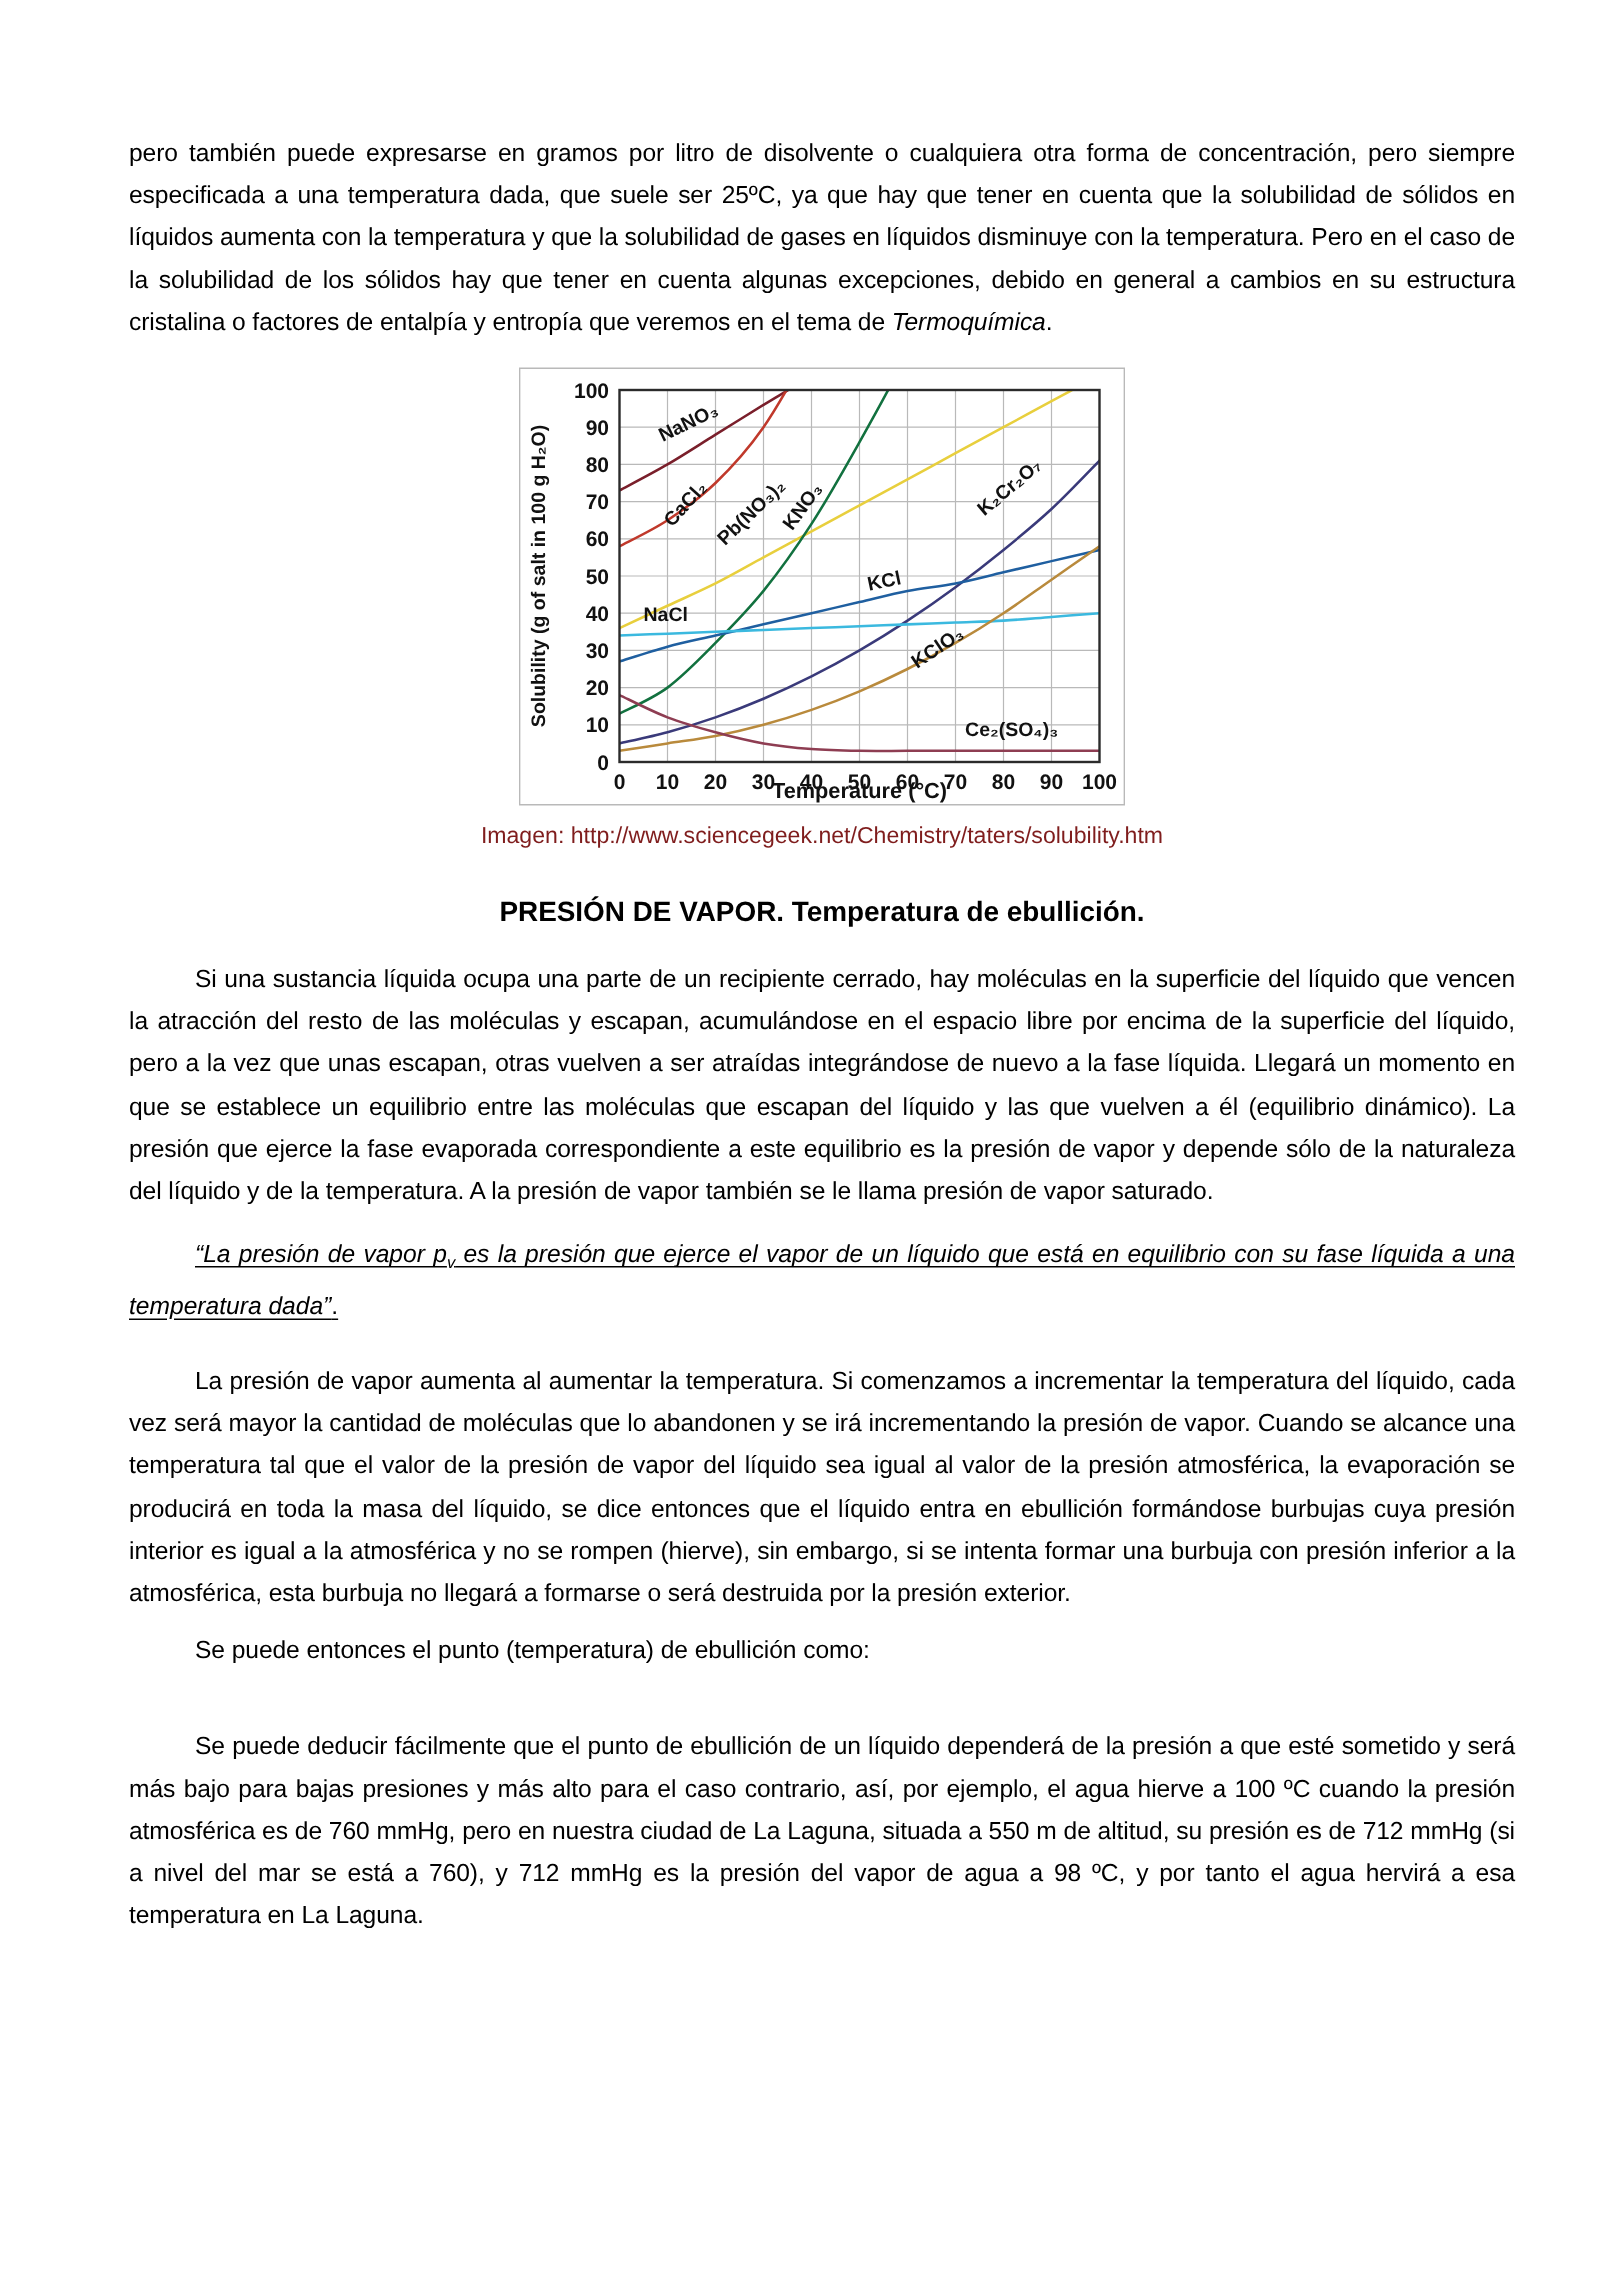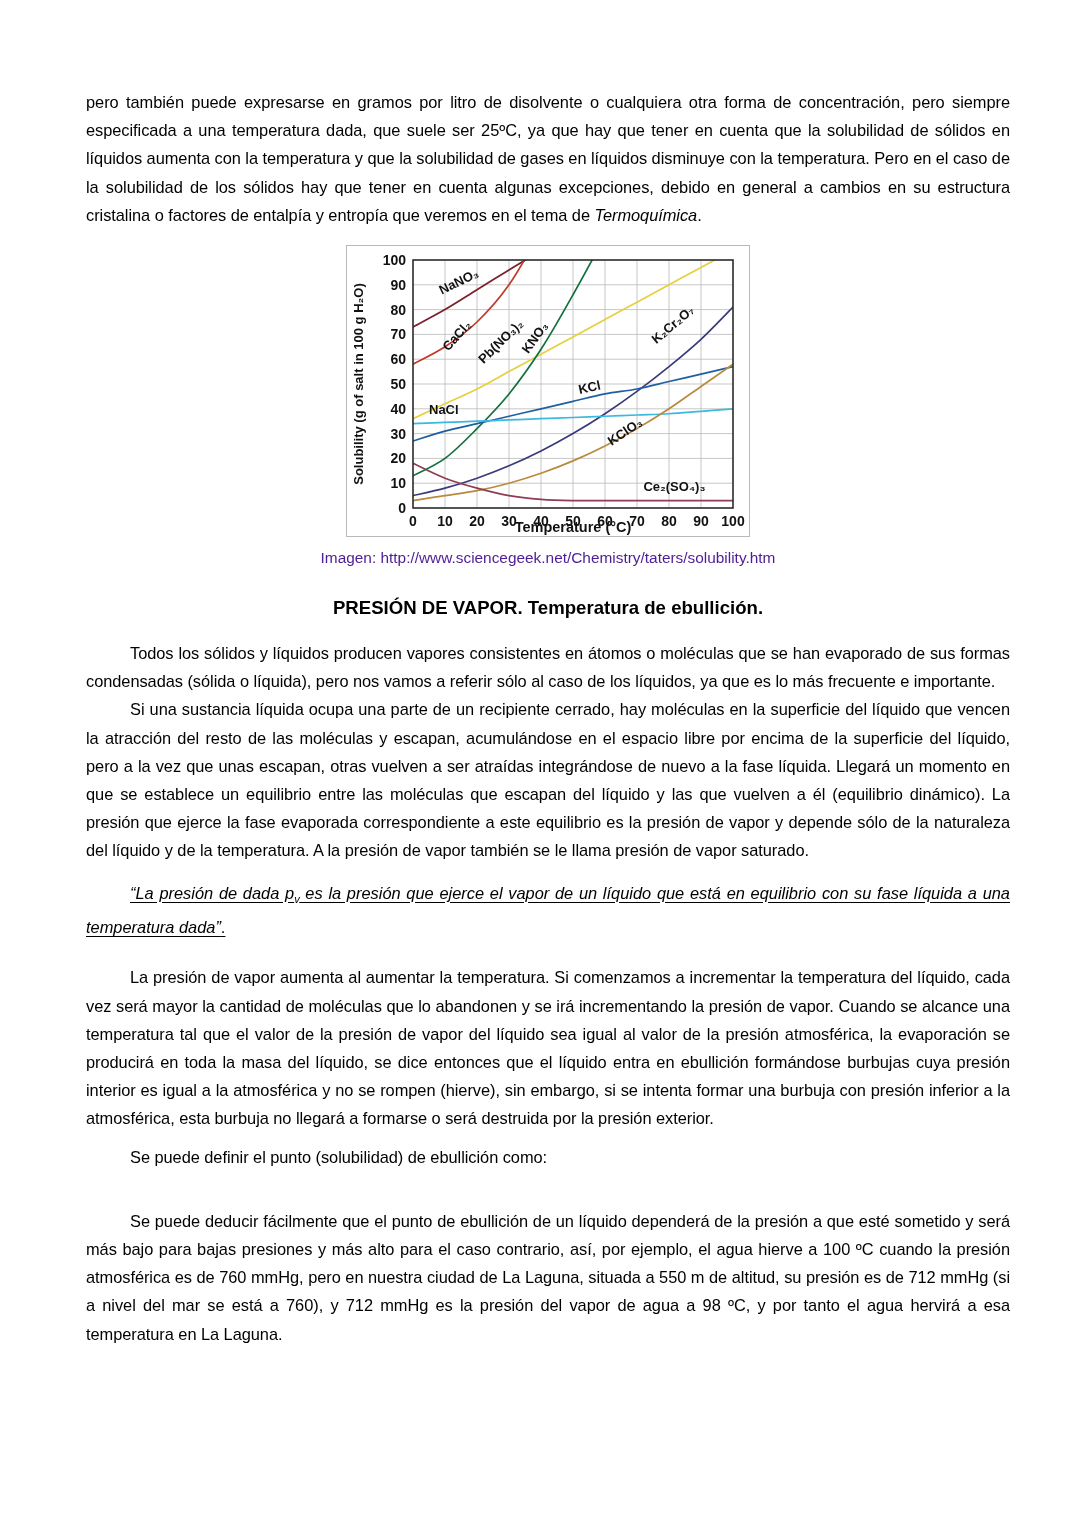--- a/index.html
+++ b/index.html
@@ -79,21 +79,21 @@
     height: 292px;
     background: #ffffff;
     border: 1px solid #b9b9b9;
     box-sizing: border-box;
   }
   .chart-svg { display: block; }
   .caption {
     margin-top: 10px;
     font-size: 15.4px;
     line-height: 22px;
-    color: #4c1d95;
+    color: #7f1d1d;
     text-align: center;
   }
 </style>
 </head>
 <body>
 
 <div class="page">
   <div class="body-col">
 
     <p class="para"><span>pero también puede expresarse en gramos por litro de disolvente o cualquiera otra forma de concentración, pero siempre especificada a una temperatura dada, que suele ser 25ºC,  ya que hay que tener en cuenta que la solubilidad de sólidos en líquidos aumenta con la temperatura y que la solubilidad de gases en líquidos disminuye con la temperatura. Pero en el caso de la solubilidad de los sólidos hay que tener en cuenta algunas excepciones, debido en general a cambios en su estructura cristalina o factores de entalpía y entropía que veremos en el tema de </span><i>Termoquímica</i><span>.</span></p>
@@ -184,35 +184,34 @@
       </div>
       <div class="caption">Imagen: http://www.sciencegeek.net/Chemistry/taters/solubility.htm</div>
     </div>
 
     <div class="spacer-26"></div>
 
     <p class="heading"><span>PRESIÓN DE VAPOR</span><span class="light">. Temperatura de ebullición.</span></p>
 
     <div class="spacer-18"></div>
 
-    <p class="para indent">Todos los sólidos y líquidos producen vapores consistentes en átomos o moléculas que se han evaporado de sus formas condensadas (sólida o líquida), pero nos vamos a referir sólo al caso de  los líquidos, ya que es lo más frecuente e importante.</p>
 
     <p class="para indent">Si una sustancia líquida ocupa una parte de un recipiente cerrado, hay moléculas en la superficie del líquido que vencen la atracción del resto de las moléculas y escapan, acumulándose en el espacio libre por encima de la superficie del líquido, pero a la vez que unas escapan, otras vuelven a ser atraídas integrándose de nuevo a la fase líquida. Llegará un momento en que se establece un equilibrio entre las moléculas que escapan del líquido y las que vuelven a él (equilibrio dinámico). La presión que ejerce la fase evaporada correspondiente a este equilibrio es la presión de vapor y depende sólo de la naturaleza del líquido y de la temperatura. A la presión de vapor también se le llama presión de vapor saturado.</p>
 
     <div class="spacer-14"></div>
 
-    <p class="quote quote-wrap"><span>“La presión de dada p</span><sub>v</sub><span> es la presión que ejerce el vapor de un líquido que está en equilibrio con su fase líquida a una temperatura dada”</span><span class="nound">.</span></p>
+    <p class="quote quote-wrap"><span>“La presión de vapor p</span><sub>v</sub><span> es la presión que ejerce el vapor de un líquido que está en equilibrio con su fase líquida a una temperatura dada”</span><span class="nound">.</span></p>
 
     <div class="spacer-22"></div>
 
     <p class="para indent">La presión de vapor aumenta al aumentar la temperatura. Si comenzamos a incrementar la temperatura del líquido, cada vez será mayor la cantidad de moléculas que lo abandonen y se irá incrementando la presión de vapor. Cuando se alcance una temperatura tal que el valor de la presión de vapor del líquido sea igual al valor de la presión atmosférica, la evaporación se producirá en toda la masa del líquido, se dice entonces que el líquido entra en ebullición formándose burbujas cuya presión interior es igual a la atmosférica y no se rompen (hierve), sin embargo, si se intenta formar una burbuja con presión inferior a la atmosférica, esta burbuja no llegará a formarse o será destruida por la presión exterior.</p>
 
     <div class="spacer-10"></div>
 
-    <p class="para indent">Se puede definir el punto (solubilidad) de ebullición como:</p>
+    <p class="para indent">Se puede entonces el punto (temperatura) de ebullición como:</p>
 
     <div class="spacer-14"></div>
 
 
     <div class="spacer-22"></div>
 
     <p class="para indent">Se puede deducir fácilmente que el punto de ebullición de un líquido dependerá de la presión a que esté sometido y será más bajo para bajas presiones y más alto para el caso contrario, así, por ejemplo, el agua hierve a 100 ºC cuando la presión atmosférica es de 760 mmHg, pero en nuestra ciudad de La Laguna, situada a 550 m de altitud, su presión es de 712 mmHg (si a nivel del mar se está a 760), y 712 mmHg es la presión del vapor de agua a 98 ºC, y por tanto el agua hervirá a esa temperatura en La Laguna.</p>
 
   </div>
 </div>

